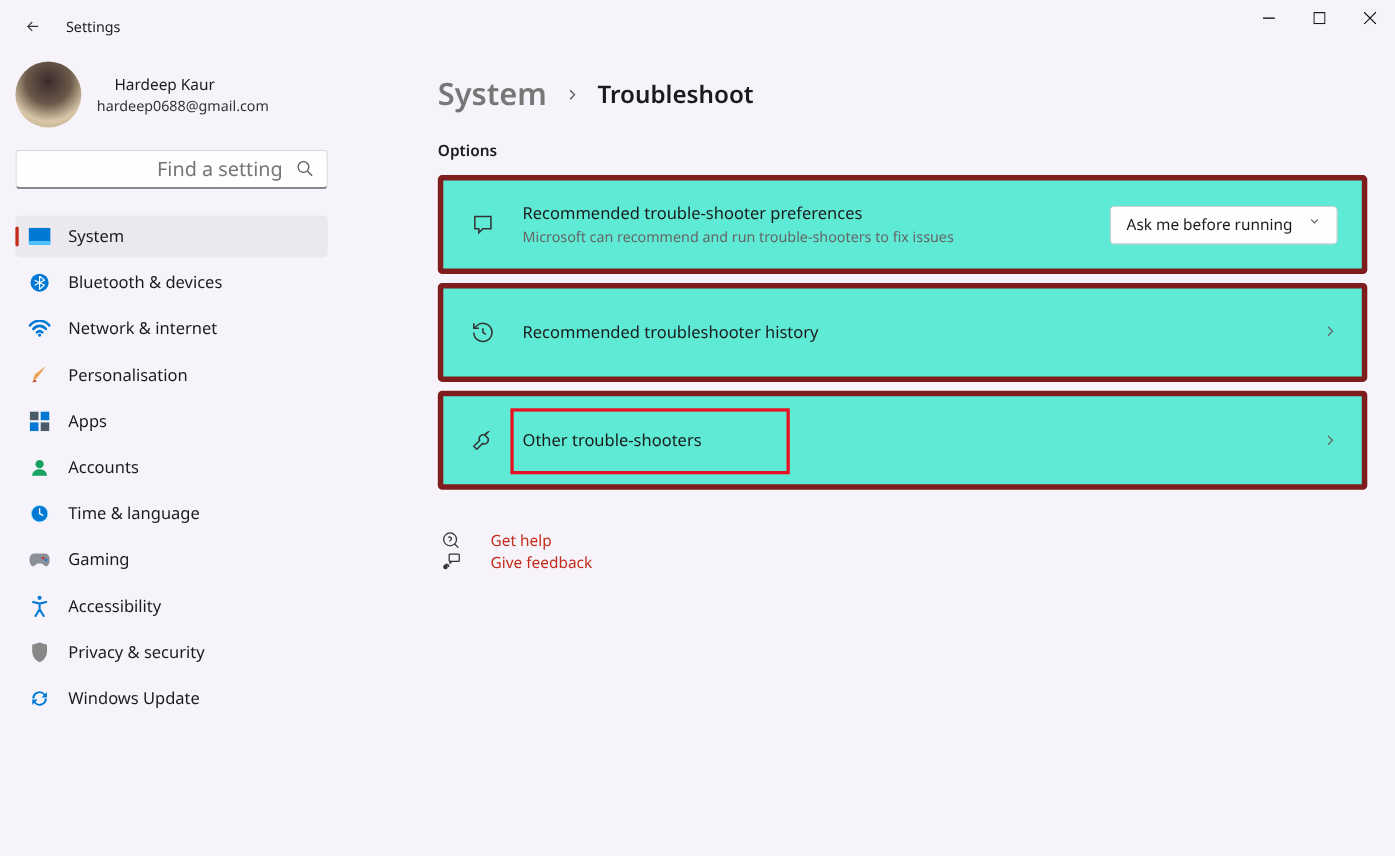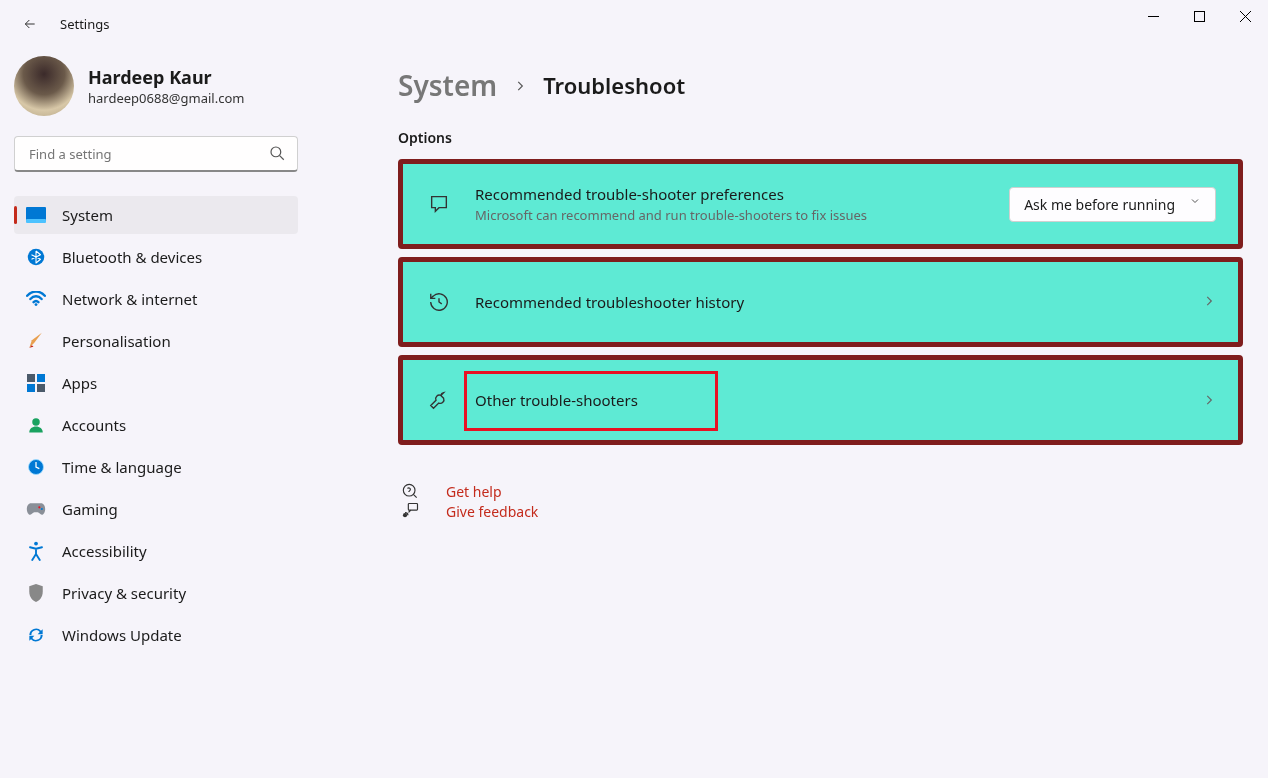--- a/index.html
+++ b/index.html
@@ -13,29 +13,29 @@
   .win-btn { width: 46px; height: 32px; display: flex; align-items: center; justify-content: center; cursor: pointer; }
 
   
   .layout { display: flex; height: calc(100% - 48px); }
   .sidebar { width: 310px; padding: 0 0 0 14px; display: flex; flex-direction: column; }
   .main { flex: 1; padding: 10px 28px 0 88px; overflow-y: auto; }
 
   
   .user-block { display: flex; align-items: center; gap: 14px; padding: 8px 0 16px 0; cursor: pointer; }
   .avatar { width: 60px; height: 60px; border-radius: 50%; background: radial-gradient(circle at 50% 30%, #3b2a2a 0%, #6b5a4a 40%, #d8c8a8 70%, #b0a080 100%); }
-  .user-name { font-size: 18px; font-weight: 700; }
+  .user-name { font-size: 14px; font-weight: 400; margin-left: 16px; }
   .user-email { font-size: 13px; color: #333; }
 
   
   .searchbox { position: relative; margin: 4px 12px 24px 0; }
   .searchbox input {
     width: 100%; height: 36px; padding: 0 40px 0 14px;
     border: 1px solid #d0d0d0; border-bottom: 2px solid #888;
-    border-radius: 4px; background: #fffefe; font-size: 13px; outline: none;
+    border-radius: 4px; background: #fffefe; font-size: 18px; outline: none; text-align: right;
   }
   .searchbox .search-icon { position: absolute; right: 12px; top: 8px; color: #555; }
 
   
   .nav { display: flex; flex-direction: column; gap: 4px; margin-right: 12px; }
   .nav-item { display: flex; align-items: center; gap: 16px; padding: 9px 12px; border-radius: 4px; cursor: pointer; font-size: 15px; position: relative; }
   .nav-item.active { background: #ebe9ee; }
   .nav-item.active::before { content: ""; position: absolute; left: 0; top: 10px; bottom: 10px; width: 3px; border-radius: 2px; background: #c42b1c; }
   .nav-icon { width: 20px; height: 20px; display: flex; align-items: center; justify-content: center; }
 

